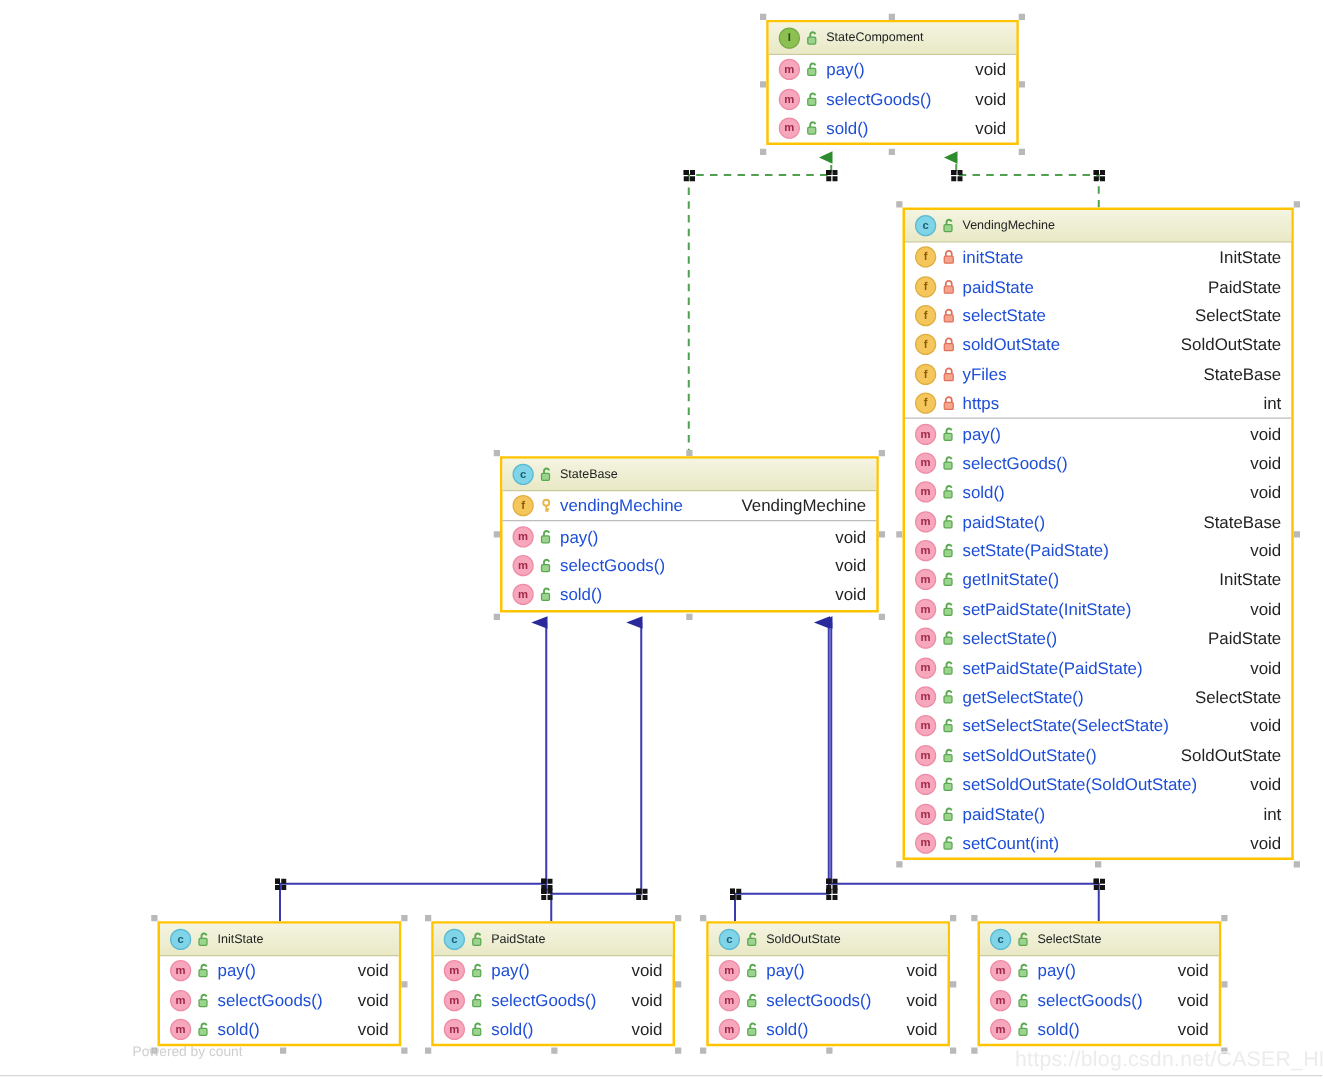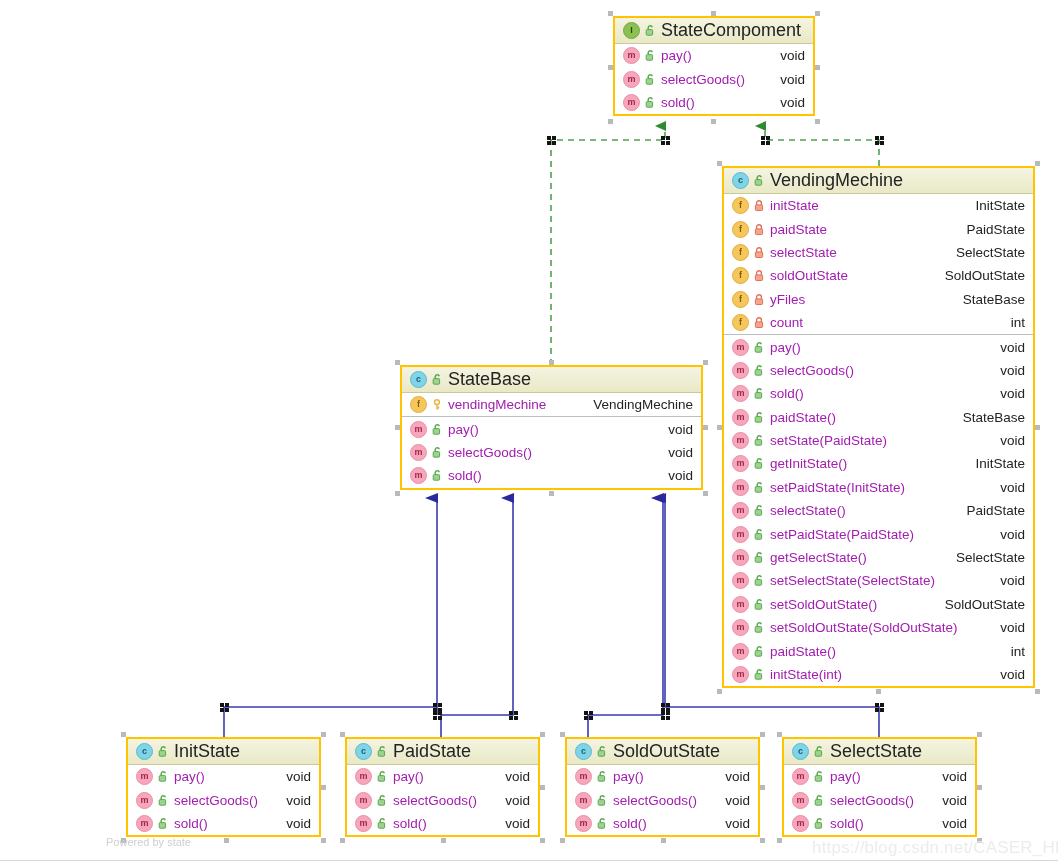--- a/index.html
+++ b/index.html
@@ -31,21 +31,21 @@
   .uml-header {
     background: linear-gradient(to bottom, #f4f4e2 0%, #e9e9c6 100%);
     border-bottom: 1px solid #c9c99a;
     height: 26px;
     display: flex;
     align-items: center;
     padding: 0 8px;
     box-sizing: border-box;
   }
   .uml-header .title {
-    font-size: 18px;
+    font-size: 10px;
     color: #232323;
     margin-left: 5px;
     white-space: nowrap;
   }
   .uml-section {
     padding: 0;
   }
   .uml-section + .uml-section {
     border-top: 1px solid #bdbdbd;
   }
@@ -53,21 +53,21 @@
     height: 23.4px;
     display: flex;
     align-items: center;
     padding: 0 8px;
     box-sizing: border-box;
     white-space: nowrap;
   }
   .uml-row .name {
     margin-left: 5px;
     font-size: 13.5px;
-    color: #a21caf;
+    color: #1d4ed8;
   }
   .uml-row .type {
     margin-left: auto;
     font-size: 13.5px;
     color: #232323;
     padding-left: 10px;
   }
   
   .badge {
     width: 15px;
@@ -452,21 +452,21 @@
         <span class="type">StateBase</span>
       </div>
       <div class="uml-row">
         <span class="badge badge-f">f</span>
         <span class="vis">
           <svg width="11" height="13" viewBox="0 0 11 13">
               <path d="M2.6 6 V4.1 a2.4 2.4 0 0 1 4.8 0 V6" fill="none" stroke="#e0705a" stroke-width="1.4"></path>
               <rect x="1.4" y="5.9" width="7.2" height="5.6" rx="1" fill="#f6a48c" stroke="#e0705a" stroke-width="1"></rect>
             </svg>
         </span>
-        <span class="name">count</span>
+        <span class="name">https</span>
         <span class="type">int</span>
       </div>
     </div>
 
     <div class="uml-section">
       <div class="uml-row">
         <span class="badge badge-m">m</span>
         <span class="vis">
             <svg width="11" height="13" viewBox="0 0 11 13">
               <path d="M3.2 5.5 V3.6 a2.1 2.1 0 0 1 4.1 -0.3" fill="none" stroke="#5aa84f" stroke-width="1.5"></path>
@@ -620,21 +620,21 @@
         <span class="type">int</span>
       </div>
       <div class="uml-row">
         <span class="badge badge-m">m</span>
         <span class="vis">
             <svg width="11" height="13" viewBox="0 0 11 13">
               <path d="M3.2 5.5 V3.6 a2.1 2.1 0 0 1 4.1 -0.3" fill="none" stroke="#5aa84f" stroke-width="1.5"></path>
               <rect x="1.2" y="5.6" width="6.4" height="5.6" rx="1" fill="#9bd38f" stroke="#5aa84f" stroke-width="1"></rect>
             </svg>
           </span>
-        <span class="name">initState(int)</span>
+        <span class="name">setCount(int)</span>
         <span class="type">void</span>
       </div>
     </div>
   </div>
 
   <div class="uml-box" id="box-state-base" style="left:400px; top:365px; width:303px;">
     <div class="uml-header">
       <span class="badge badge-c">c</span>
       <span class="vis">
         <svg width="11" height="13" viewBox="0 0 11 13">
@@ -879,17 +879,17 @@
               <path d="M3.2 5.5 V3.6 a2.1 2.1 0 0 1 4.1 -0.3" fill="none" stroke="#5aa84f" stroke-width="1.5"></path>
               <rect x="1.2" y="5.6" width="6.4" height="5.6" rx="1" fill="#9bd38f" stroke="#5aa84f" stroke-width="1"></rect>
             </svg>
           </span>
         <span class="name">sold()</span>
         <span class="type">void</span>
       </div>
     </div>
   </div>
 
-  <div class="wm-yfiles">Powered by state</div>
+  <div class="wm-yfiles">Powered by count</div>
   <div class="wm-csdn">https://blog.csdn.net/CASER_HDMI</div>
   <div class="bottom-rule"></div>
 
 </div>
 
 </body></html>

